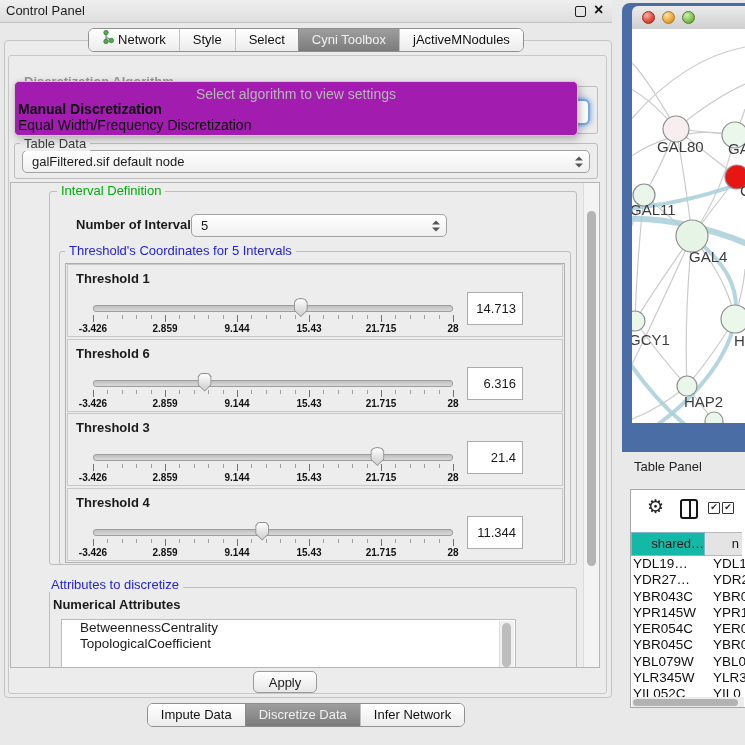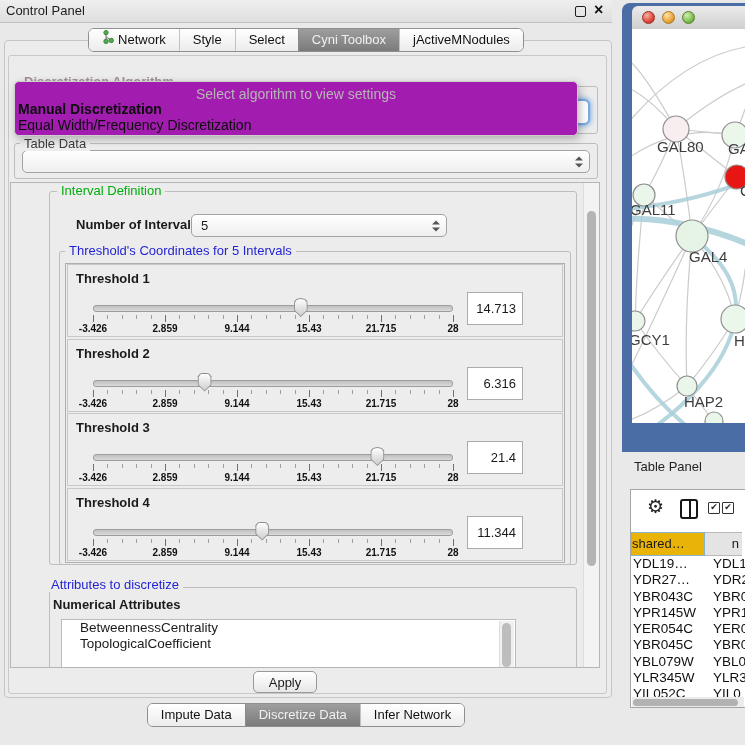--- a/index.html
+++ b/index.html
@@ -99,21 +99,21 @@
   
   .tp-title{position:absolute;left:634px;top:459px;font-size:13px;color:#222}
   .tp-box{position:absolute;left:630px;top:489px;width:115px;height:219px;background:#fff;
     border:1px solid #a6a6a6;border-right:none;box-sizing:border-box;overflow:hidden}
   .gear{position:absolute;left:16px;top:5px;font-size:19px;color:#222;font-family:"DejaVu Sans",sans-serif}
   .colsic{position:absolute;left:49px;top:9px;width:14px;height:16px;border:2px solid #161616;border-radius:3px}
   .colsic i{position:absolute;left:50%;top:0;bottom:0;width:2px;background:#161616}
   .chk{position:absolute;top:12px;width:10px;height:10px;border:1.5px solid #333;border-radius:1px;
     font-size:9px;line-height:9px;text-align:center;color:#222;font-family:"DejaVu Sans",sans-serif}
   .tp-header{position:absolute;left:0;top:42px;width:115px;height:24px;display:flex;font-size:13px}
-  .tp-h1{width:74px;background:#eab308;border:1px solid #85b4cd;box-sizing:border-box;text-align:left;line-height:22px}
+  .tp-h1{width:74px;background:#14b8a6;border:1px solid #85b4cd;box-sizing:border-box;text-align:right;line-height:22px}
   .tp-h2{width:37px;background:#e4e4e4;border-top:1px solid #b9b9b9;border-bottom:1px solid #b9b9b9;
     box-sizing:border-box;text-align:right;padding-right:3px;line-height:22px;overflow:hidden}
   #tp-rows{position:absolute;left:0;top:66px;width:115px;height:141px;overflow:hidden}
   .trow{height:16.3px;display:flex;font-size:13.5px;color:#101010}
   .tc1{width:78px;padding-left:2px;white-space:nowrap;overflow:hidden;box-sizing:border-box}
   .tc2{width:37px;padding-left:4px;white-space:nowrap;overflow:hidden;box-sizing:border-box}
   .htrack{position:absolute;left:1px;top:207px;width:112px;height:11px;background:#ececec}
   .hthumb{position:absolute;left:1px;top:2px;width:105px;height:7px;background:#b2b2b2;border-radius:4px}
 
   svg text{font-family:"Liberation Sans",sans-serif}
@@ -165,20 +165,21 @@
 
   <div class="popup">
     <div class="popup-prompt">Select algorithm to view settings</div>
     <div class="popup-item" style="top:35px">Equal Width/Frequency Discretization</div>
     <div class="popup-item b" style="top:19px">Manual Discretization</div>
   </div>
 
   <span class="gtitle t-dark" style="left:20px;top:136px">Table Data</span>
   <div class="gbox" style="left:14px;top:143px;width:584px;height:36px"></div>
   <div class="macombo" style="left:22px;top:150px;width:568px;height:23px">
+    <span class="combo-text" style="line-height:22px">galFiltered.sif default node</span>
     <span class="spinner">
         <i class="up"></i>
         <i class="dn"></i>
       </span>
   </div>
 
   <div class="scrollpane">
 
     <span class="gtitle t-green" style="left:46px;top:0px">Interval Definition</span>
     <div class="gbox" style="left:38px;top:8px;width:528px;height:374px"></div>
@@ -234,21 +235,21 @@
             <span class="ticklab" style="left: 0%;">-3.426</span>
             <span class="ticklab" style="left: 20%;">2.859</span>
             <span class="ticklab" style="left: 40%;">9.144</span>
             <span class="ticklab" style="left: 60%;">15.43</span>
             <span class="ticklab" style="left: 80%;">21.715</span>
             <span class="ticklab" style="left: 100%;">28</span>
           </div>
           <div class="vbox">14.713</div>
         </div>
         <div class="throw" style="top: 74.5px;">
-          <div class="thlabel">Threshold 2</div>
+          <div class="thlabel">Threshold 6</div>
           <div class="sliderzone">
             <div class="track"></div>
             <div class="handle" style="left: calc(30.9998% - 8px);">
               <i></i>
             </div>
             <div class="ticks">
               <span class="tick major" style="left: 0%;"></span>
               <span class="tick" style="left: 4%;"></span>
               <span class="tick" style="left: 8%;"></span>
               <span class="tick" style="left: 12%;"></span>

